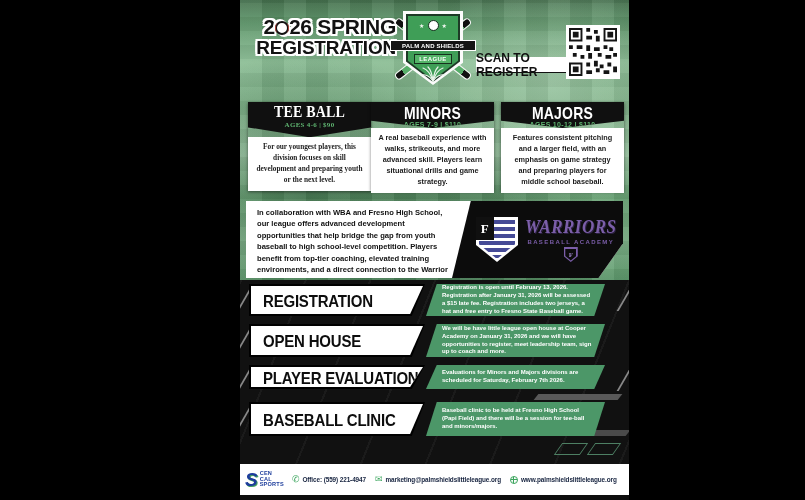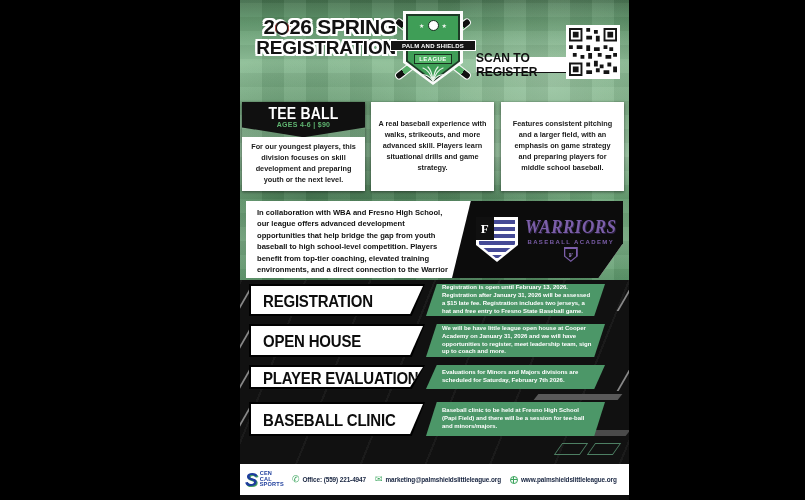--- a/index.html
+++ b/index.html
@@ -53,21 +53,21 @@
   .palms { position:absolute; left:32px; top:62px; }
 
   
   .scan-label { position:absolute; left:236px; top:57px; width:94px; height:15px; background:#fff; color:#111;
      font-size:12px; font-weight:800; display:flex; align-items:center; justify-content:center; box-shadow:1px 1px 0 #111; }
   .qr-box { position:absolute; left:326px; top:25px; width:54px; height:54px; background:#fff; padding:3px; }
 
   
   .card { position:absolute; top:102px; width:123px; height:89px; display:flex; flex-direction:column;
      box-shadow:0 1px 3px rgba(0,0,0,.5); }
-  .card1 { left:2px; } .card2 { left:131px; } .card3 { left:261px; }
+  .card1 { left:8px;font-family:Liberation Serif, serif; } .card2 { left:131px; } .card3 { left:261px; }
   .card-head { background:#101010; color:#fff; height:38px; clip-path:polygon(0 0,100% 0,100% 72%,50% 100%,0 72%);
      text-align:center; padding-top:3px; }
   .card-name { font-size:14px; font-weight:800; letter-spacing:.2px; transform:scaleY(1.12); }
   .card-ages { font-size:7px; font-weight:800; color:#5fb571; letter-spacing:.3px; }
   .card-body { background:#fff; flex:1; font-size:7.3px; line-height:1.5; font-weight:700; color:#1c1c1c;
      padding:5px 7px; text-align:center; display:flex; align-items:center; }
 
   
   .collab { position:absolute; left:6px; top:201px; width:377px; height:77px; background:#fff;
      clip-path:polygon(0 0,100% 0,100% 55%,93.5% 100%,0 100%); box-shadow:0 1px 3px rgba(0,0,0,.5); }
@@ -196,25 +196,33 @@
     <div class="card card1">
       <div class="card-head">
         <div class="card-name">TEE BALL</div>
         <div class="card-ages">AGES 4-6 | $90</div>
       </div>
       <div class="card-body">
         <span>For our youngest players, this division focuses on skill development and preparing youth or the next level.</span>
       </div>
     </div>
     <div class="card card2">
+      <div class="card-head">
+        <div class="card-name">MINORS</div>
+        <div class="card-ages">AGES 7-9 | $110</div>
+      </div>
       <div class="card-body">
         <span>A real baseball experience with walks, strikeouts, and more advanced skill. Players learn situational drills and game strategy.</span>
       </div>
     </div>
     <div class="card card3">
+      <div class="card-head">
+        <div class="card-name">MAJORS</div>
+        <div class="card-ages">AGES 10-12 | $110</div>
+      </div>
       <div class="card-body">
         <span>Features consistent pitching and a larger field, with an emphasis on game strategy and preparing players for middle school baseball.</span>
       </div>
     </div>
 
     <div class="collab">
       <div class="collab-text">
         <span>In collaboration with WBA and Fresno High School, our league offers advanced development opportunities that help bridge the gap from youth baseball to high school-level competition. Players benefit from top-tier coaching, elevated training environments, and a direct connection to the Warrior baseball tradition.</span>
       </div>
       <div class="partner">

